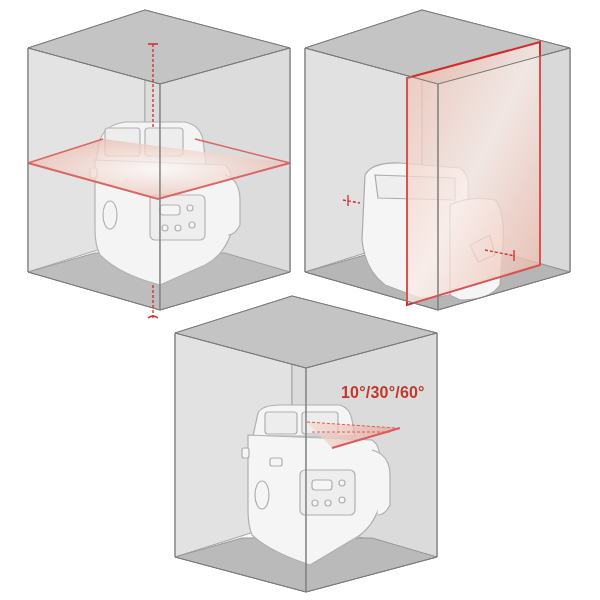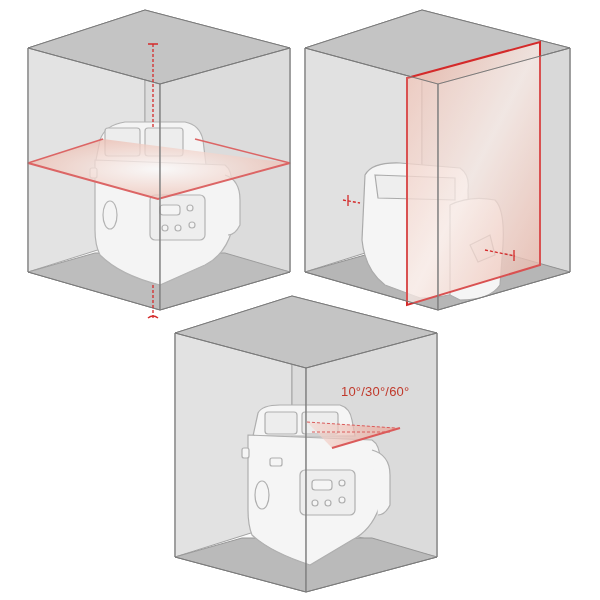--- a/index.html
+++ b/index.html
@@ -1,19 +1,19 @@
 <!DOCTYPE html>
 <html><head>
 <meta charset="utf-8">
 <style>
   html,body{margin:0;padding:0;background:#ffffff;}
   body{width:600px;height:600px;overflow:hidden;font-family:"Liberation Sans",sans-serif;}
   #stage{position:relative;width:600px;height:600px;}
   svg{position:absolute;left:0;top:0;}
-  .caption{position:absolute;font-family:"Liberation Sans",sans-serif;font-size:13px;color:#c0392b;letter-spacing:0.2px;}
+  .caption{position:absolute;font-family:"Liberation Sans",sans-serif;font-size:16px;color:#c0392b;letter-spacing:0.2px;font-weight:bold;}
 </style>
 </head>
 <body>
 
 <div id="stage">
 <svg width="600" height="600" viewBox="0 0 600 600">
   <defs>
     <radialGradient id="gH" cx="0.5" cy="0.5" r="0.6">
       <stop offset="0" stop-color="#ffffff" stop-opacity="0.9"></stop>
       <stop offset="0.6" stop-color="#f3c6b9" stop-opacity="0.9"></stop>

